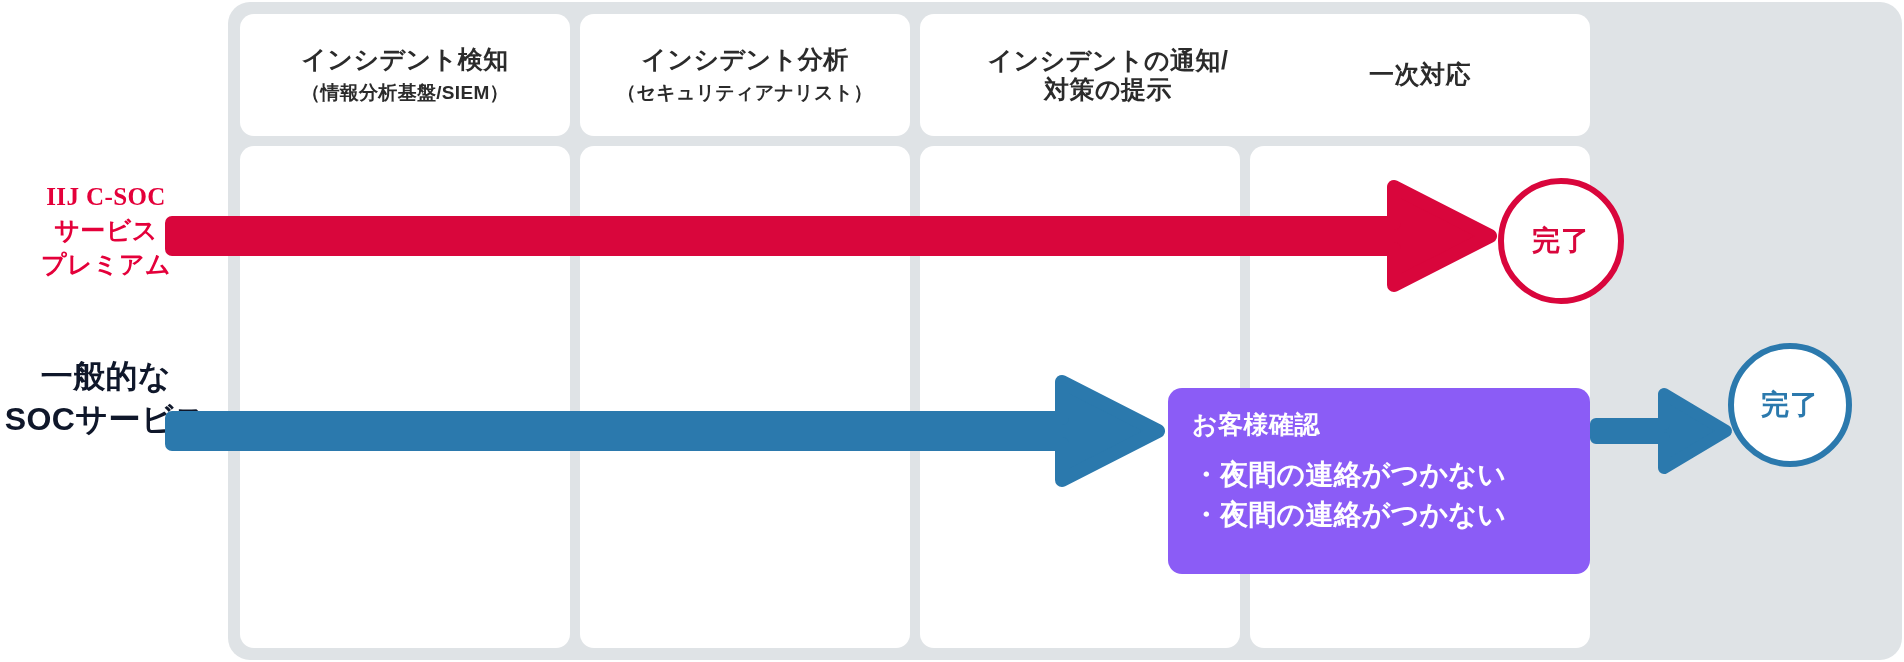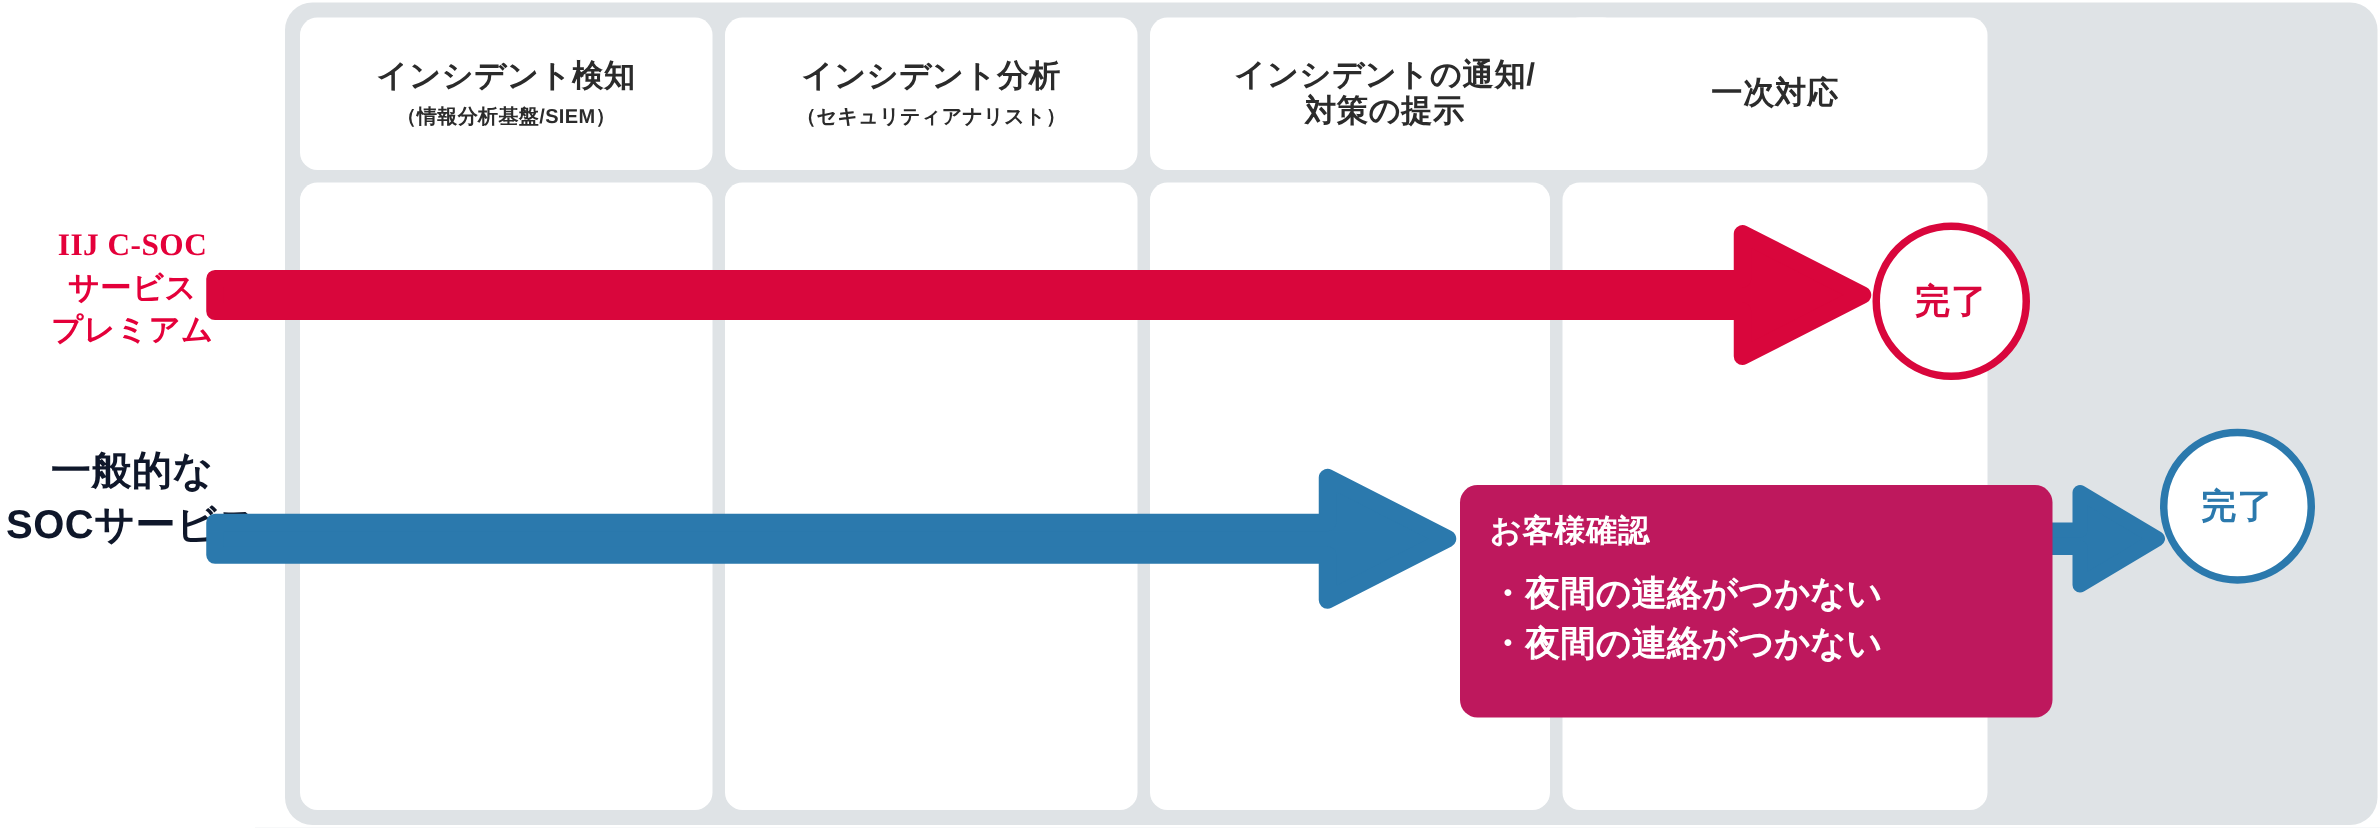--- a/index.html
+++ b/index.html
@@ -19,21 +19,21 @@
   }
   .cell-head{
     display:flex;flex-direction:column;align-items:center;justify-content:center;
     gap:7px;
   }
   .cell-head .t1{
     font-size:25px;font-weight:bold;color:#2b2b2b;line-height:1.18;
     text-align:center;letter-spacing:.5px;white-space:pre-line;
   }
   .cell-head .t2{
-    font-size:16px;font-weight:bold;color:#2b2b2b;line-height:1.2;
+    font-size:19px;font-weight:bold;color:#2b2b2b;line-height:1.2;
     text-align:center;letter-spacing:.3px;
   }
 
   
   .rowlabel{
     position:absolute;text-align:center;line-height:1.35;
     font-weight:bold;white-space:pre-line;
   }
   #rowlabel-premium{
     left:0px;top:180px;width:212px;font-size:25px;color:#e4003a;letter-spacing:.4px;font-family:Liberation Serif, serif;
@@ -55,22 +55,22 @@
     left:1498px;top:178px;width:114px;height:114px;
     border:6px solid #d9063c;color:#d9063c;
   }
   #done-circle-general{
     left:1728px;top:343px;width:112px;height:112px;
     border:6px solid #2b79ad;color:#2b79ad;
   }
 
   
   #callout-customer-check{
-    position:absolute;left:1168px;top:388px;width:474px;height:186px;
-    background:#be185d;border-radius:14px;color:#ffffff;
+    position:absolute;left:1168px;top:388px;width:422px;height:186px;
+    background:#8b5cf6;border-radius:14px;color:#ffffff;
     padding:20px 24px 0 24px;box-sizing:border-box;
   }
   #callout-customer-check .c-title{
     font-size:25px;font-weight:bold;letter-spacing:.5px;margin-bottom:14px;
   }
   #callout-customer-check .c-item{
     font-size:28px;font-weight:bold;letter-spacing:.2px;line-height:1.42;
   }
 </style>
 </head>

